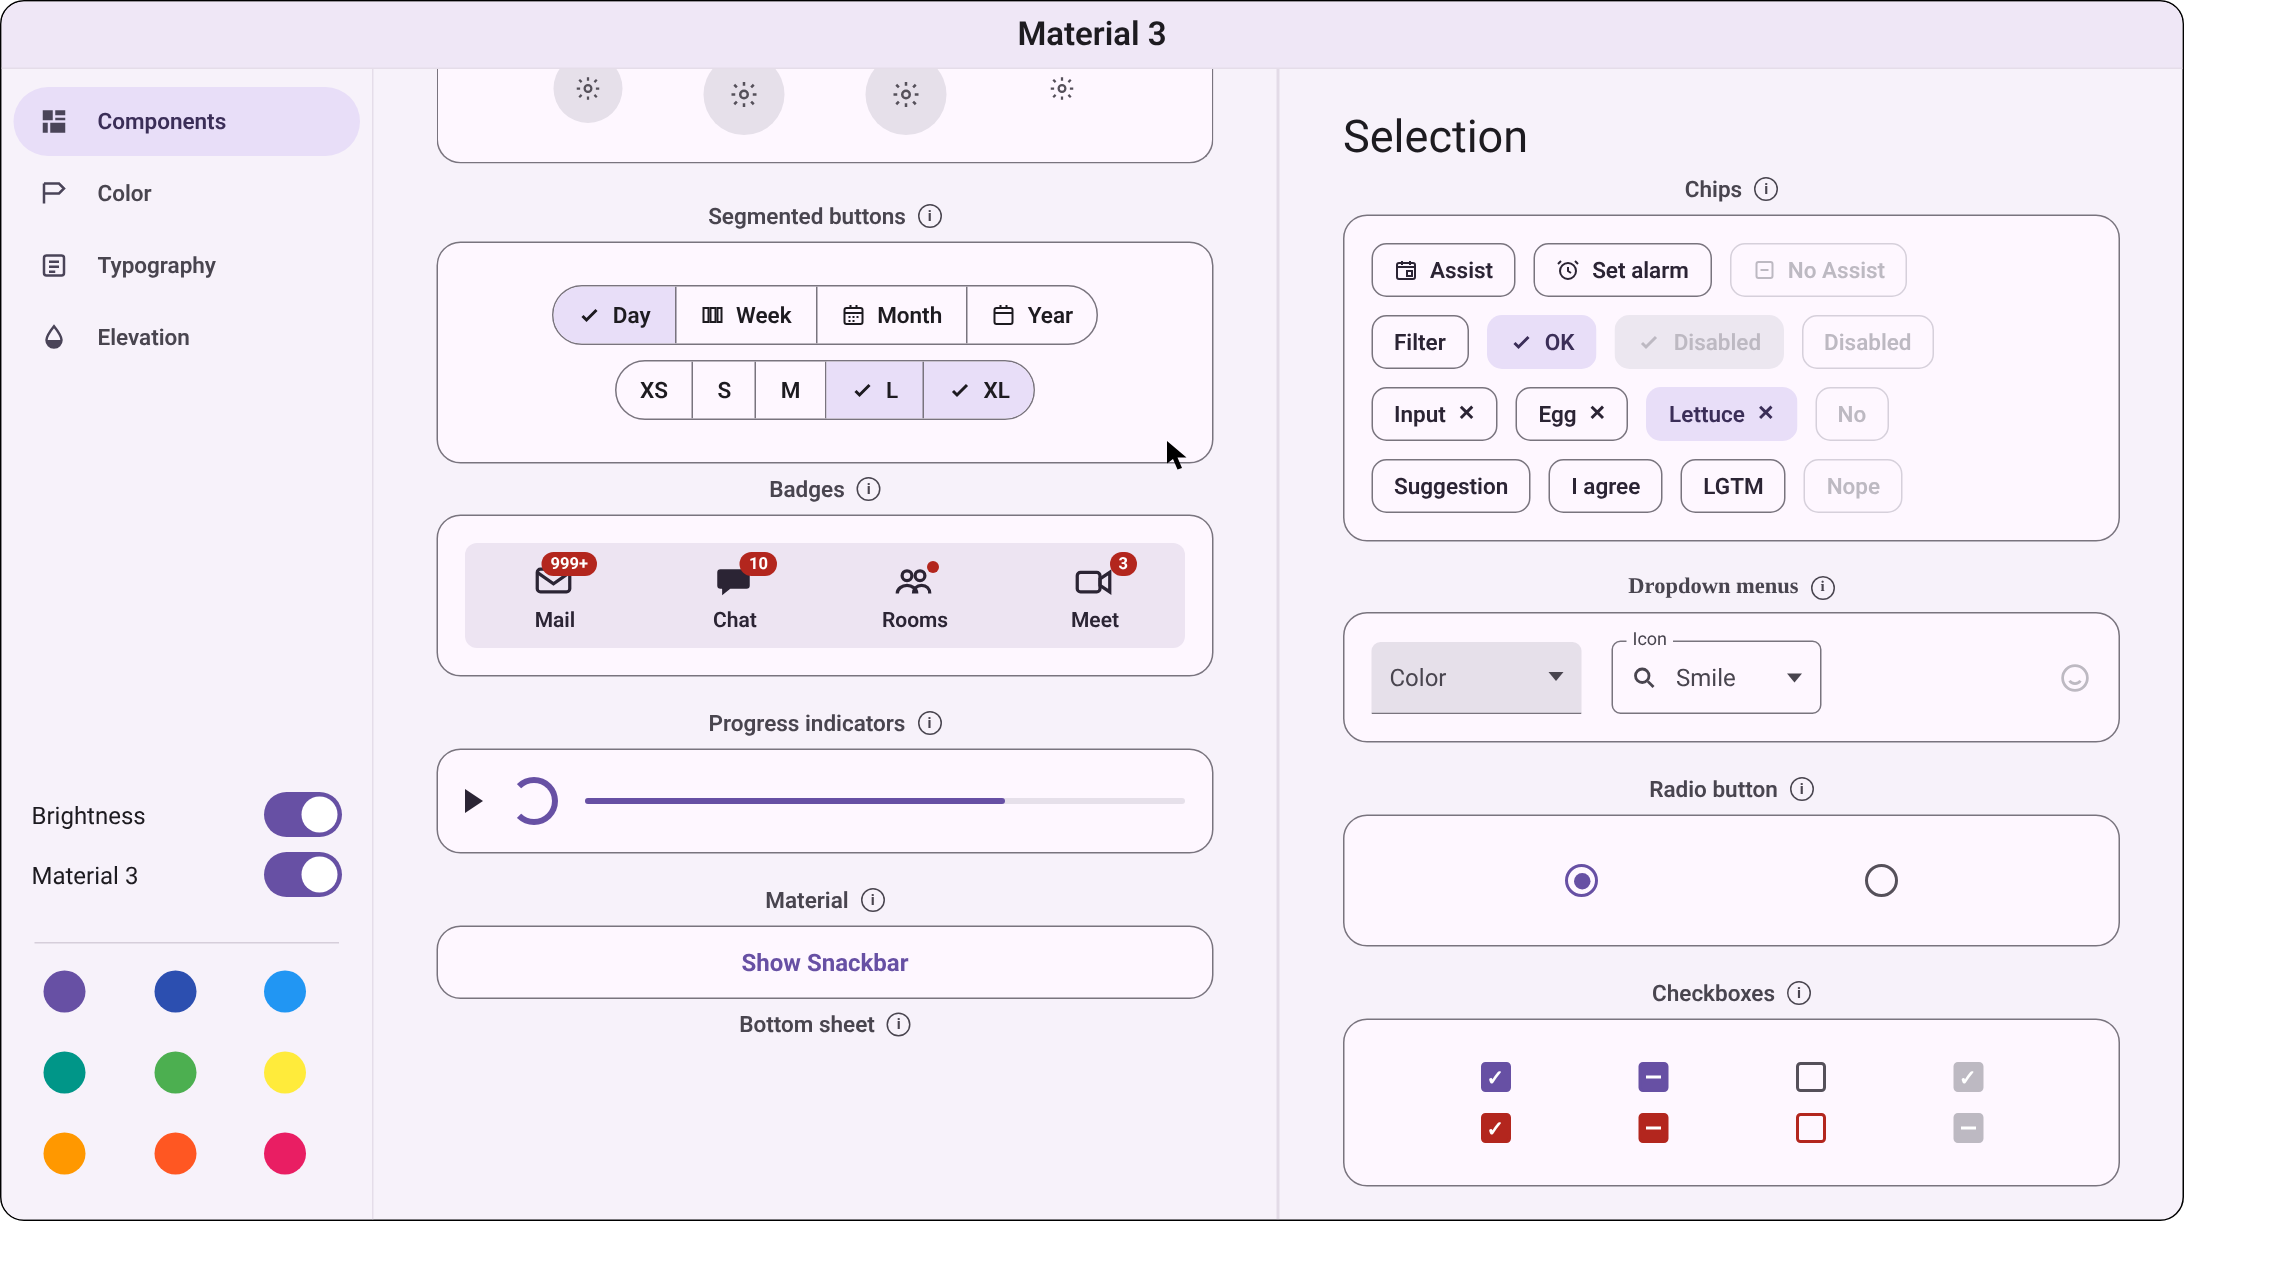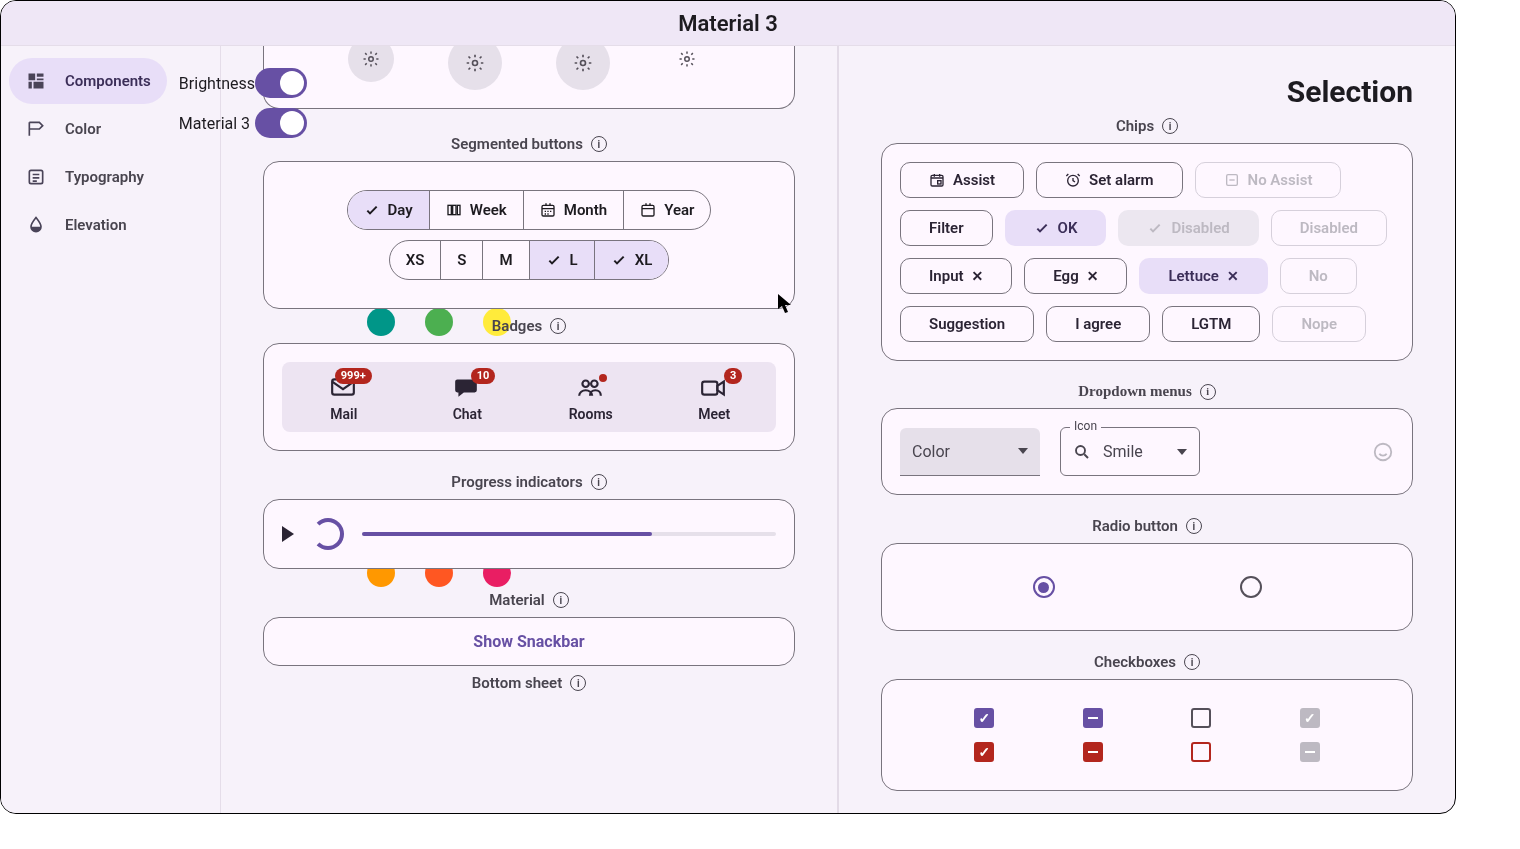--- a/index.html
+++ b/index.html
@@ -18,21 +18,21 @@
   * { box-sizing: border-box; -webkit-font-smoothing: antialiased; }
   html, body { margin:0; padding:0; background:#fff; font-family: -apple-system, BlinkMacSystemFont, "Segoe UI", Roboto, sans-serif; color:var(--text); }
   body { width:1520px; height:849px; overflow:hidden; }
 
   .window { position:absolute; left:0; top:0; width:1456px; height:814px; background:var(--bg); border:1px solid #000; border-radius:16px; overflow:hidden; display:flex; flex-direction:column; }
 
   .titlebar { height:45px; display:flex; align-items:center; justify-content:center; font-size:22px; font-weight:600; color:#1D1B20; background:#EFE7F6; border-bottom:1px solid #e5dde9;}
   .body { flex:1; display:flex; overflow:hidden; }
 
   
-  .sidebar { width:220px; background:var(--bg); border-right:1px solid #e5dde9; display:flex; flex-direction:row; padding:12px 8px 20px; }
+  .sidebar { width:248px; background:var(--bg); border-right:1px solid #e5dde9; display:flex; flex-direction:column; padding:12px 8px 20px; }
   .nav { display:flex; flex-direction:column; gap:2px; }
   .nav-item { display:flex; align-items:center; gap:18px; padding:12px 16px; border-radius:28px; cursor:pointer; font-size:15px; font-weight:600; color:var(--text-muted);}
   .nav-item.active { background:var(--primary-surface); color:#3b2e58;}
   .nav-item .ico { width:22px; height:22px; display:flex; align-items:center; justify-content:center; color:#4A4458;}
   .spacer { flex:1; }
 
   .toggles { padding:0 12px; margin-bottom:12px; }
   .toggle-row { display:flex; align-items:center; justify-content:space-between; margin:10px 0; }
   .toggle-row span { font-size:16px; color:#1D1B20; }
   .switch { width:52px; height:30px; border-radius:16px; background:var(--primary); position:relative; cursor:pointer;}
@@ -41,21 +41,21 @@
   .swatches-divider { margin:8px 14px 18px; border:none; border-top:1px solid #d6ceda; }
   .swatches { display:grid; grid-template-columns:repeat(3,1fr); gap:26px 30px; padding:0 20px 10px; }
   .swatch { width:28px; height:28px; border-radius:50%; cursor:pointer; }
 
   
   .content { flex:1; display:flex; overflow:hidden; }
   .col { overflow-y:auto; padding:0 42px 30px; }
   .col.left { flex:1; border-right:2px solid #e3dbe7;}
   .col.right { flex:1; }
 
-  .section-title { font-size:26px; font-weight:700; text-align:right; margin:28px 0 6px; color:#1D1B20;}
+  .section-title { font-size:26px; font-weight:400; text-align:left; margin:28px 0 6px; color:#1D1B20;}
   .section-title.big { font-size:30px;}
   .subhead { display:flex; align-items:center; justify-content:center; gap:8px; font-size:15px; font-weight:600; color:var(--text-muted); margin:8px 0 8px;}
   .info-icon { width:16px; height:16px; border:1.7px solid var(--text-muted); border-radius:50%; display:inline-flex; align-items:center; justify-content:center; font-size:10px; font-weight:700; }
 
   .card { border:1.5px solid #79747E; border-radius:16px; padding:18px; background:var(--panel-bg); }
 
   
   .gear-row { display:flex; justify-content:center; gap:54px; }
   .gear-circle { width:46px; height:46px; border-radius:50%; background:#E6E0EA; display:flex; align-items:center; justify-content:center; color:#55505a;}
   .gear-circle.lg { width:54px; height:54px; }
@@ -83,21 +83,21 @@
   .spinner { width:32px; height:32px; border:4px solid var(--primary); border-left-color:transparent; border-radius:50%; }
   .bar { flex:1; height:4px; background:#E6E0EA; border-radius:4px; position:relative; }
   .bar .fill { position:absolute; left:0; top:0; height:100%; width:70%; background:var(--primary); border-radius:4px;}
 
   
   .text-btn { display:flex; justify-content:center; padding:14px; color:var(--primary); font-weight:700; font-size:16px; cursor:pointer;}
 
   
   .chip-rows { display:flex; flex-direction:column; gap:12px; }
   .chip-row { display:flex; gap:12px; }
-  .chip { display:inline-flex; align-items:center; gap:8px; padding:8px 28px; border:1.5px solid #79747E; border-radius:10px; font-size:15px; font-weight:600; color:#2b2434; background:var(--panel-bg); cursor:pointer;}
+  .chip { display:inline-flex; align-items:center; gap:8px; padding:8px 14px; border:1.5px solid #79747E; border-radius:10px; font-size:15px; font-weight:600; color:#2b2434; background:var(--panel-bg); cursor:pointer;}
   .chip.selected { background:var(--primary-surface); border-color:transparent; color:#3b2e58;}
   .chip.disabled { color:var(--disabled-text); border-color:#d6d0db; cursor:default;}
   .chip.no-border.disabled { border-color:transparent; background:#ece7f0;}
   .chip .x { font-size:14px; line-height:1; }
 
   
   .dd-row { display:flex; align-items:center; gap:20px;}
   .dd { border:1.5px solid #79747E; border-radius:6px; padding:14px 12px; display:flex; align-items:center; gap:12px; font-size:16px; color:var(--text-muted); cursor:pointer; min-width:140px;}
   .dd.filled { border:none; background:#E6E0EA; border-radius:6px 6px 0 0; border-bottom:1.5px solid #79747E; }
   .dd .caret { margin-left:auto; width:0; height:0; border-left:5px solid transparent; border-right:5px solid transparent; border-top:6px solid #49454F;}

